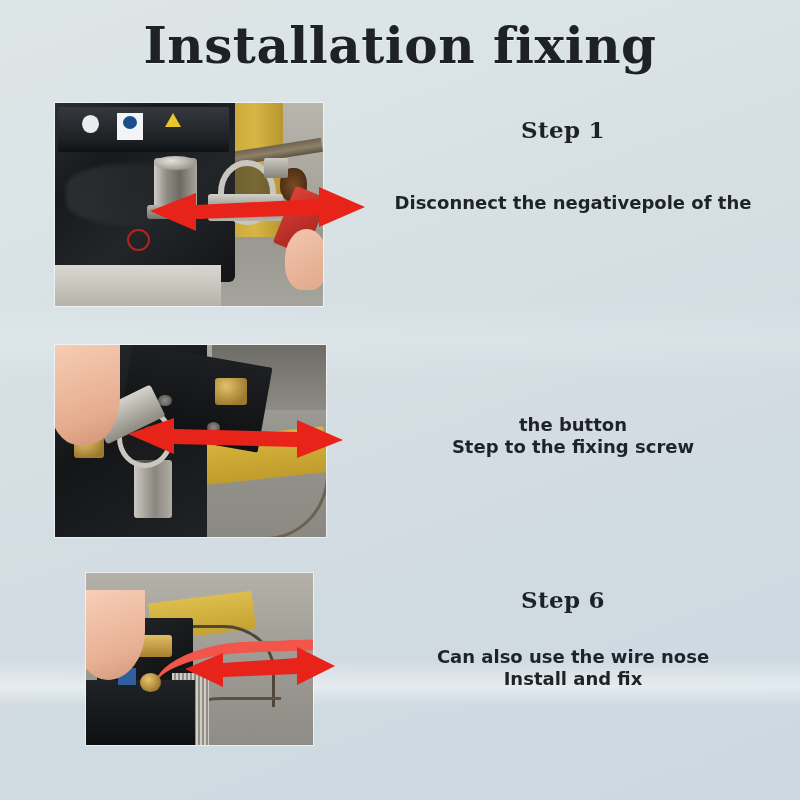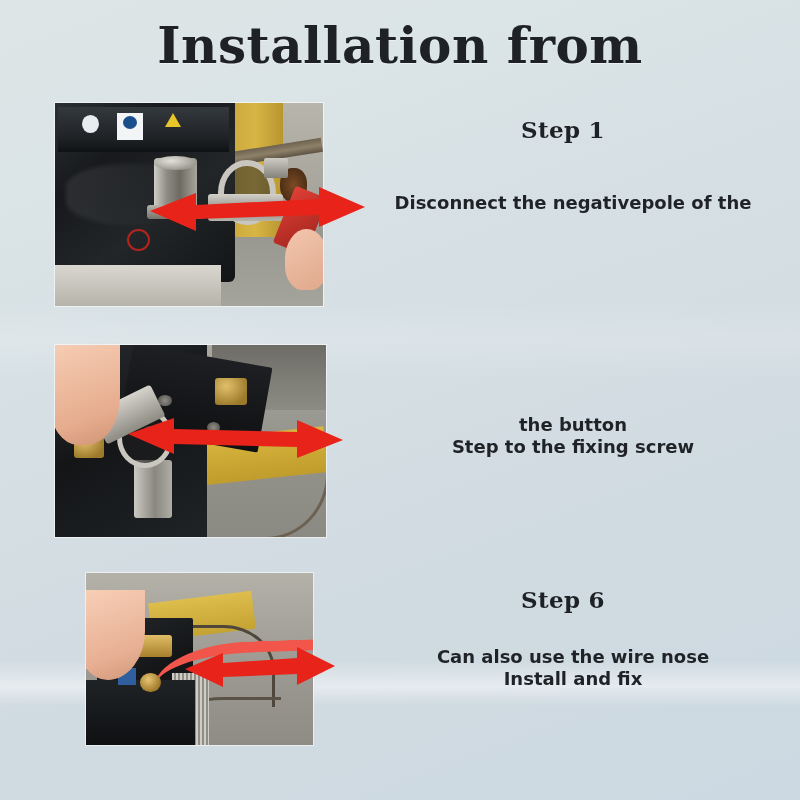--- a/index.html
+++ b/index.html
@@ -383,21 +383,21 @@
   .desc-line { display: block; }
 </style>
 </head>
 <body>
 
 <div id="page">
 
   <div class="bg-band bg-band-2"></div>
   <div class="bg-band bg-band-1"></div>
 
-  <div class="page-title">Installation from</div>
+  <div class="page-title">Installation fixing</div>
 
   <div class="step-row" id="step-row-1">
 
     <div class="photo" id="photo-1">
       <div class="ph-layer p1-ground"></div>
       <div class="ph-layer p1-wall"></div>
       <div class="ph-layer p1-yellowpost"></div>
       <div class="ph-layer p1-rope"></div>
       <div class="ph-layer p1-battery"></div>
       <div class="ph-layer p1-battop"></div>

